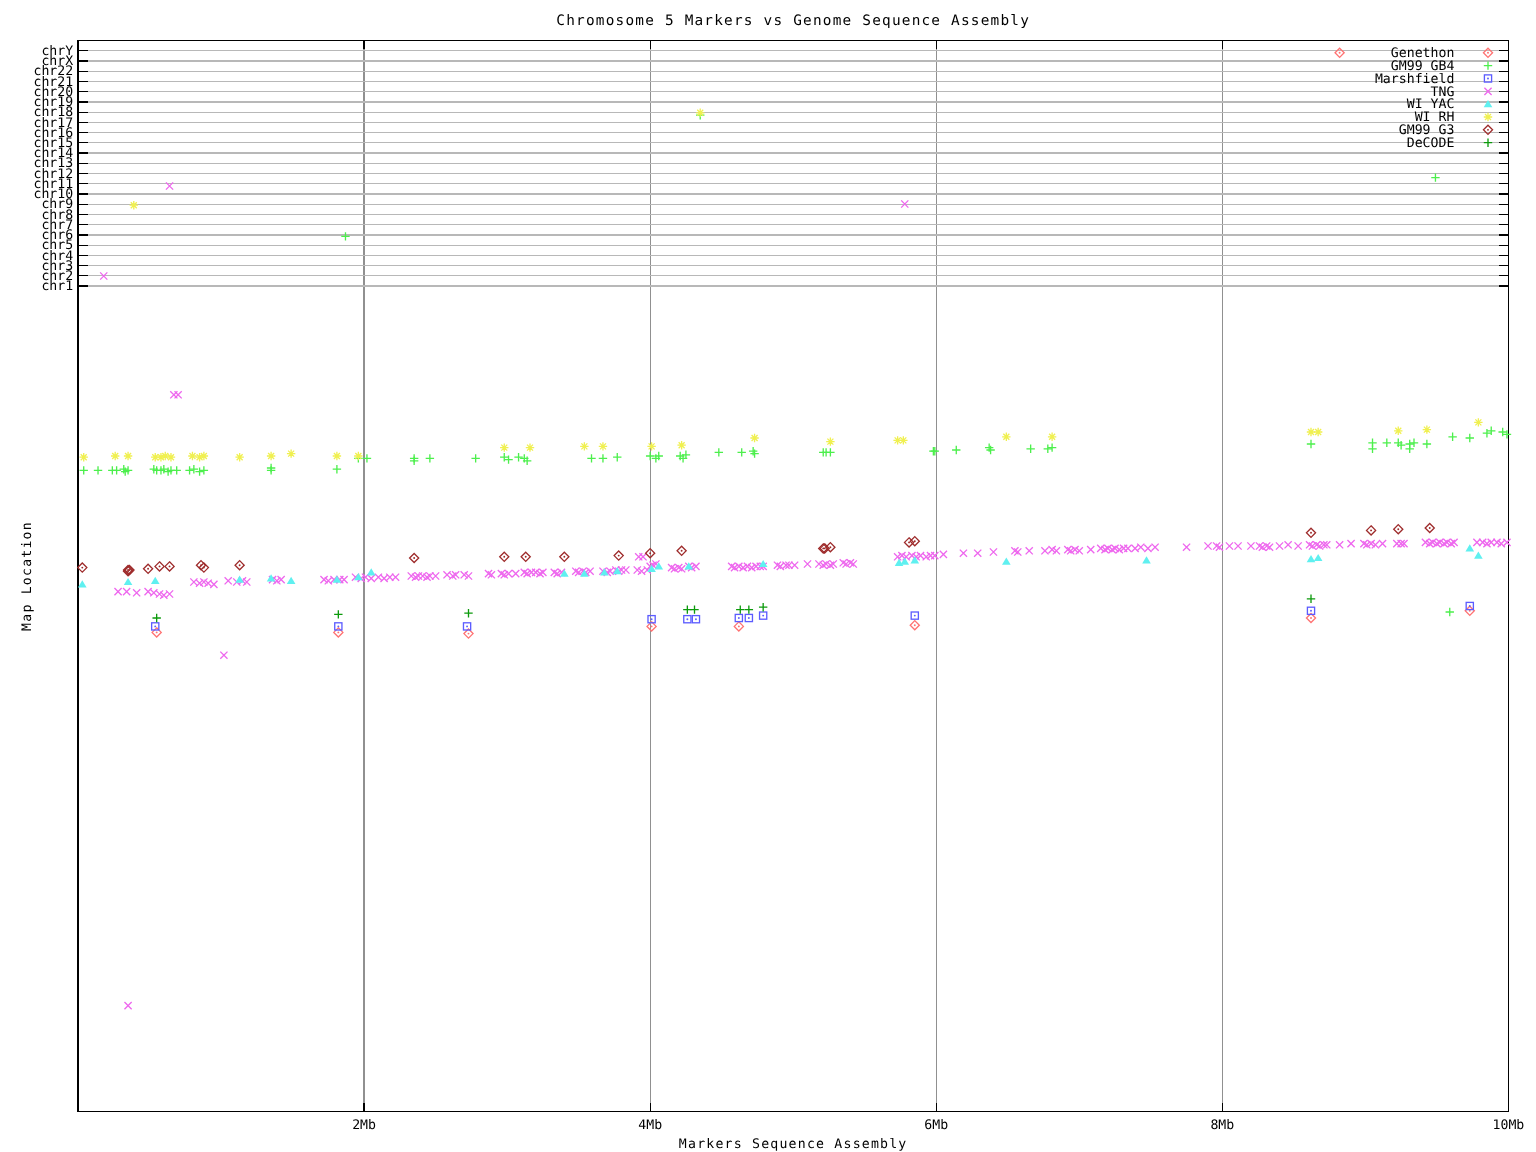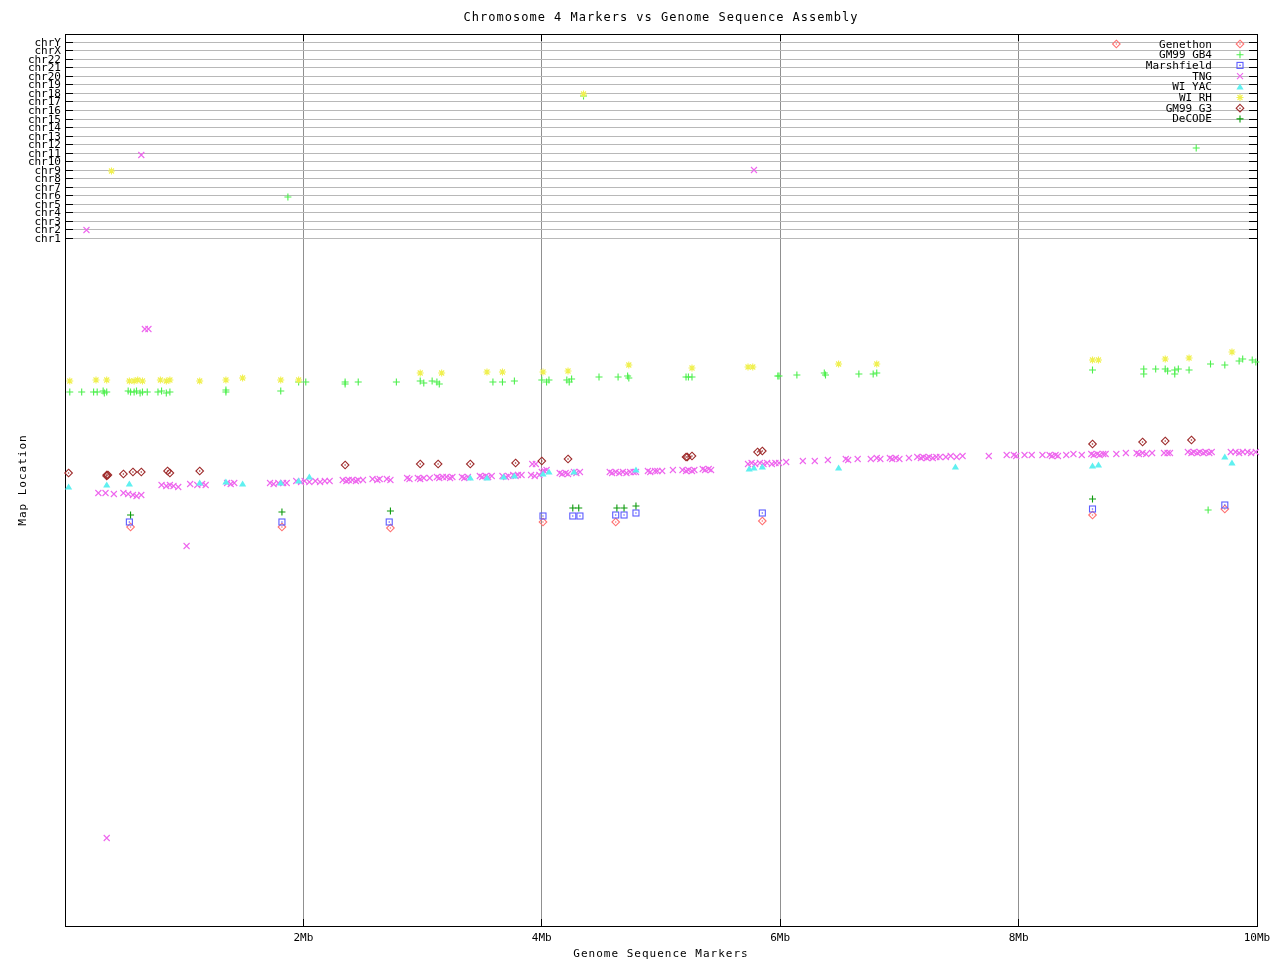--- a/index.html
+++ b/index.html
@@ -16,23 +16,23 @@
   svg { position:absolute; top:0; left:0; }
   svg text { font-family:"DejaVu Sans Mono", monospace; fill:#000; }
   .tick-label { font-size:11px; }
   .chrom-label { font-size:11px; }
   .legend-label { font-size:11px; }
 </style>
 </head>
 <body>
 
 <div class="chart">
-  <div class="title">Chromosome 4 Markers vs Genome Sequence Assembly</div>
+  <div class="title">Chromosome 5 Markers vs Genome Sequence Assembly</div>
   <div class="ylabel">Map Location</div>
-  <div class="xlabel">Genome Sequence Markers</div>
+  <div class="xlabel">Markers Sequence Assembly</div>
   <svg id="plot" width="1280" height="960" viewBox="0 0 1280 960">
       <line x1="303.4" y1="34" x2="303.4" y2="926" stroke="#909090" stroke-width="1" shape-rendering="crispEdges"></line>
       <line x1="303.4" y1="919" x2="303.4" y2="926" stroke="#000000" shape-rendering="crispEdges"></line>
       <line x1="303.4" y1="34" x2="303.4" y2="41" stroke="#000000" shape-rendering="crispEdges"></line>
       <text x="303.4" y="941" text-anchor="middle" class="tick-label">2Mb</text>
       <line x1="541.8" y1="34" x2="541.8" y2="926" stroke="#909090" stroke-width="1" shape-rendering="crispEdges"></line>
       <line x1="541.8" y1="919" x2="541.8" y2="926" stroke="#000000" shape-rendering="crispEdges"></line>
       <line x1="541.8" y1="34" x2="541.8" y2="41" stroke="#000000" shape-rendering="crispEdges"></line>
       <text x="541.8" y="941" text-anchor="middle" class="tick-label">4Mb</text>
       <line x1="780.2" y1="34" x2="780.2" y2="926" stroke="#909090" stroke-width="1" shape-rendering="crispEdges"></line>

